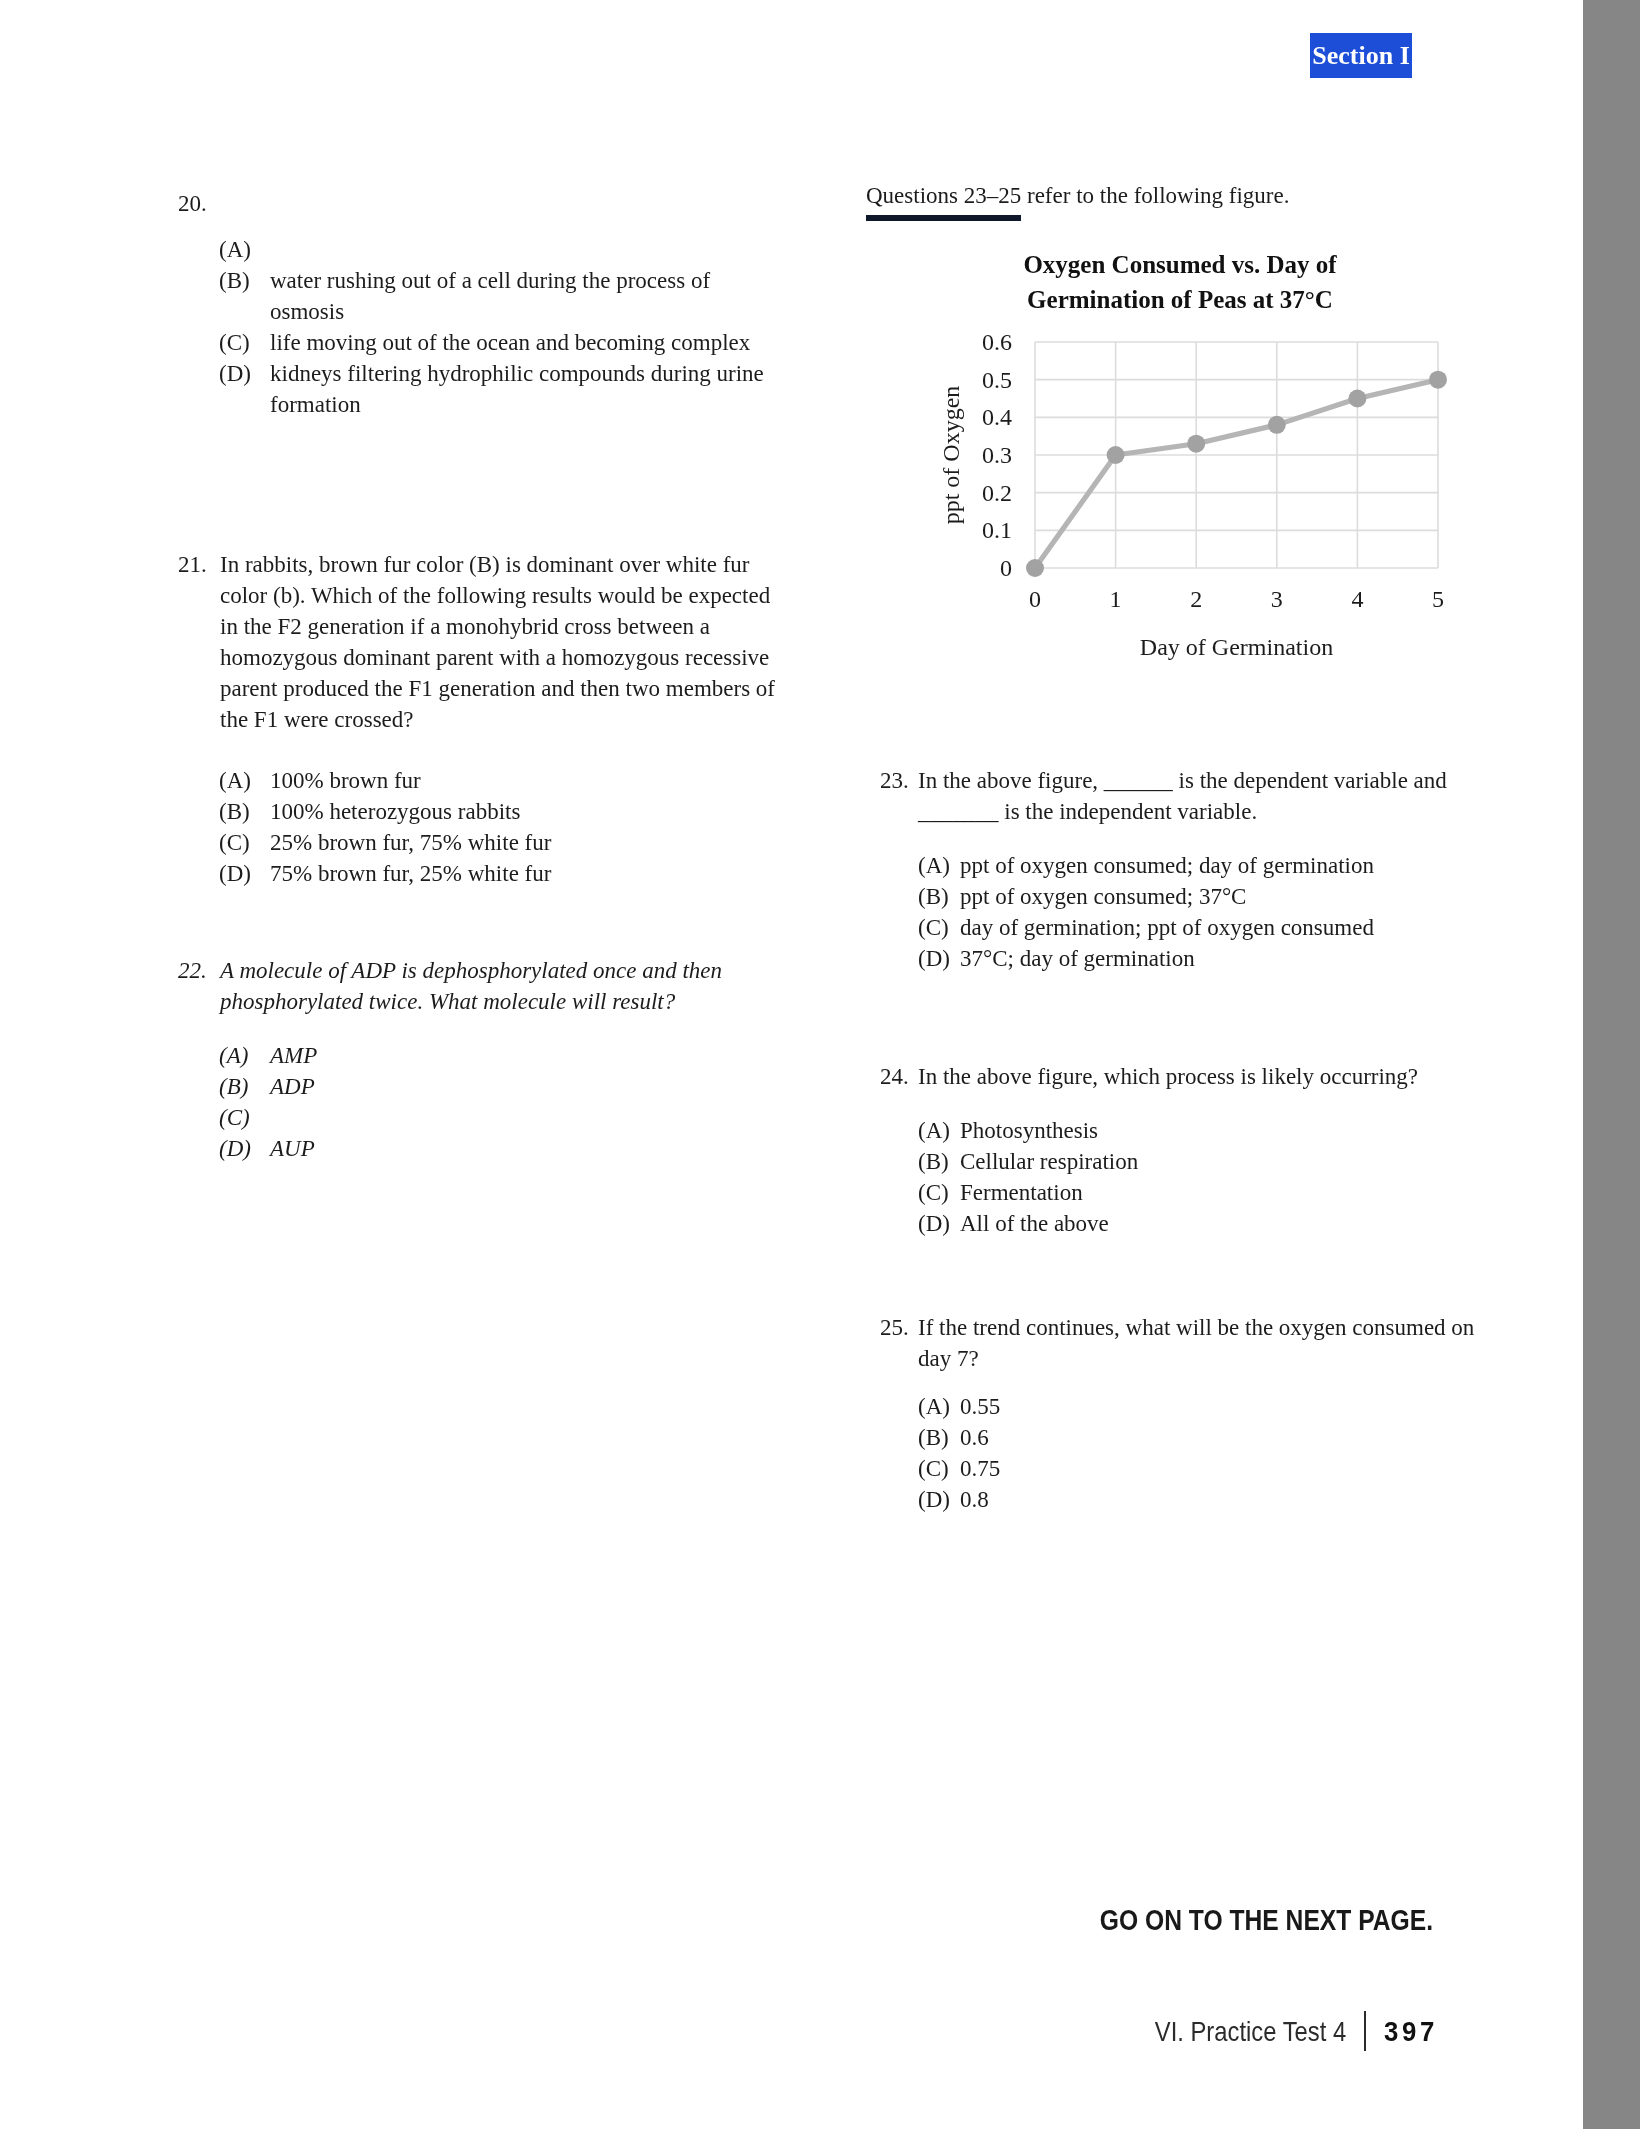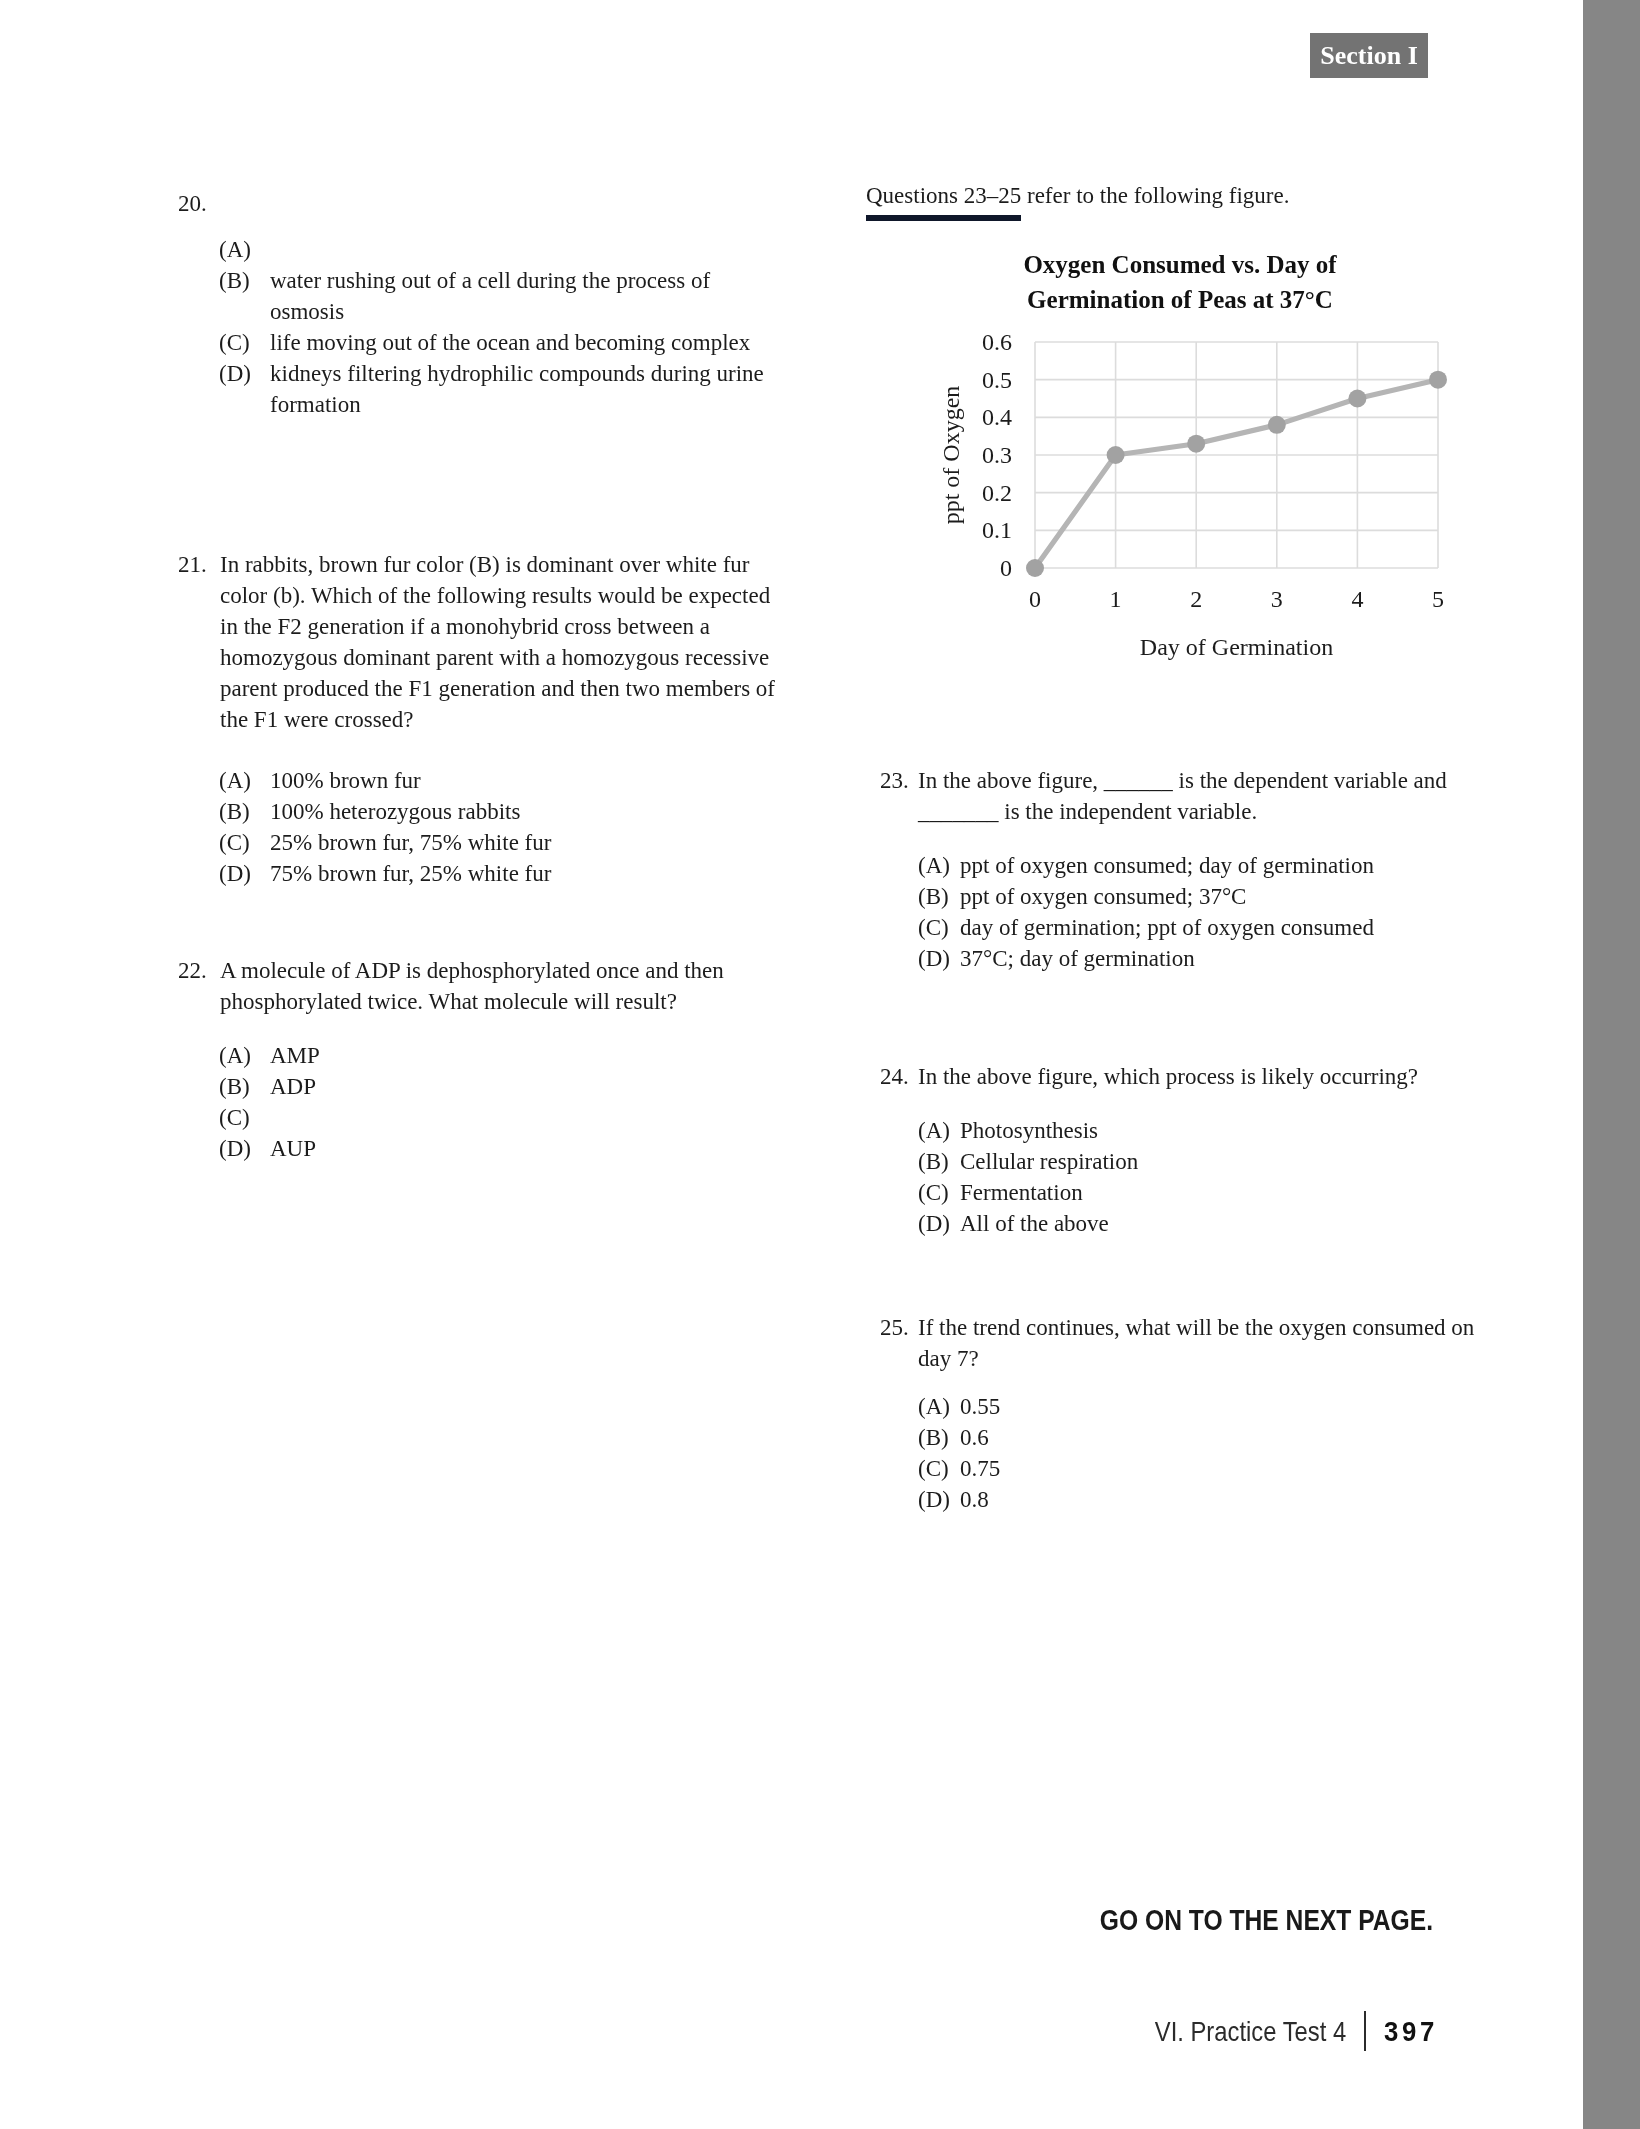--- a/index.html
+++ b/index.html
@@ -7,22 +7,22 @@
   .page {
     position:relative; width:1640px; height:2129px; background:#ffffff;
     font-family:"Liberation Serif", serif; font-size:23px; line-height:31px;
     color:#1c1c1c; overflow:hidden;
   }
   .gray-edge {
     position:absolute; left:1583px; top:0; width:57px; height:2129px;
     background:#868686;
   }
   .section-badge {
-    position:absolute; left:1310px; top:33px; width:118px; height:45px;
-    background:#737373; color:#ffffff; display:flex; align-items:center;
+    position:absolute; left:1310px; top:33px; width:102px; height:45px;
+    background:#1d4ed8; color:#ffffff; display:flex; align-items:center;
     justify-content:center; font-weight:bold; font-size:26px;
   }
   .q { position:absolute; }
   .qrow { display:flex; }
   .qnum { flex:none; }
   .qbody { }
   .opts { }
   .opt { display:flex; }
   .olet { flex:none; }
   .otext { }
@@ -36,21 +36,21 @@
 
   .rq { left:880px; width:625px; }
   .rq .qnum { width:38px; }
   .rq .qbody { width:582px; }
   .rq .opt { margin-left:38px; }
   .rq .olet { width:42px; }
   .rq .otext { flex:1; }
 
   #q20 { top:188px; }  #q20 .opts { margin-top:15px; }
   #q21 { top:549px; }  #q21 .opts { margin-top:30px; }
-  #q22 { top:955px; }  #q22 .opts { margin-top:23px; }
+  #q22 { top:955px;font-style:italic; }  #q22 .opts { margin-top:23px; }
   #q23 { top:765px; }  #q23 .opts { margin-top:23px; }
   #q24 { top:1053px;margin-top:8px; } #q24 .opts { margin-top:23px; }
   #q25 { top:1312px; } #q25 .opts { margin-top:17px; }
 
   .figure-intro { position:absolute; left:866px; top:180px; width:640px; }
   .figure-intro .u { border-bottom:6px solid #0f172a; padding-bottom:7px; }
 
   #chart { position:absolute; left:880px; top:235px; }
   #chart text { font-family:"Liberation Serif", serif; }
 

